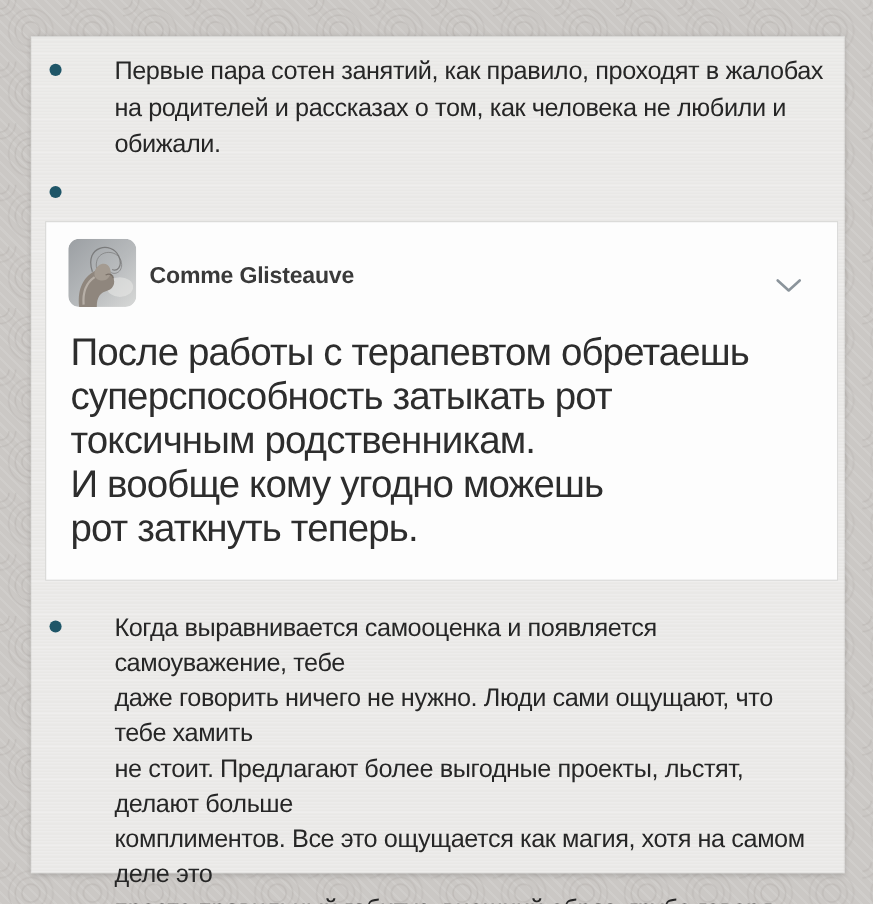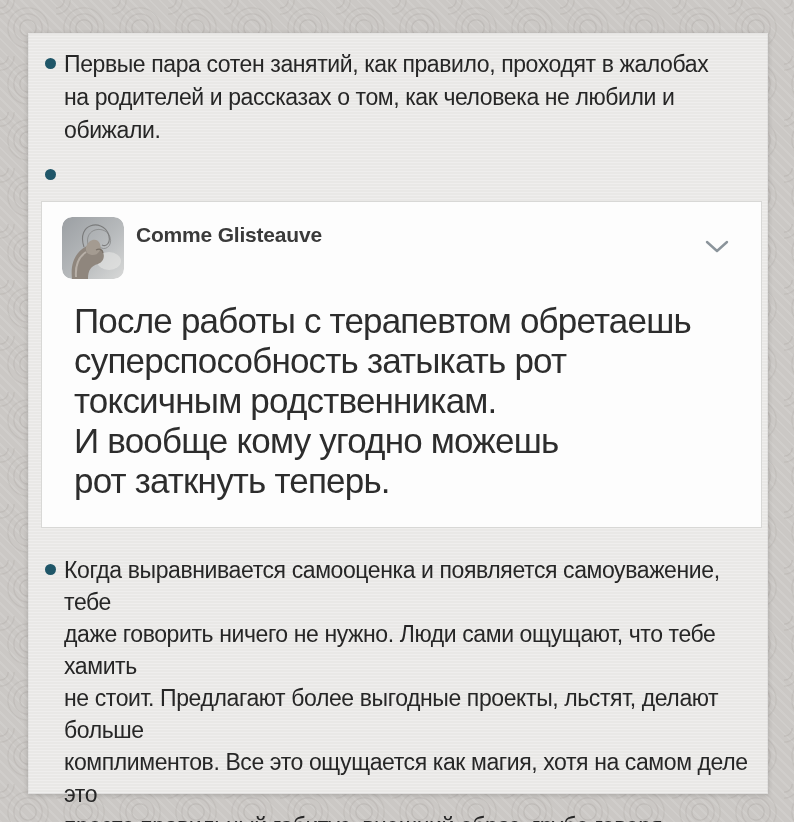--- a/index.html
+++ b/index.html
@@ -27,41 +27,42 @@
   .bullet-item{display:flex;align-items:flex-start;}
   .bullet-item + .bullet-item{margin-top:12px;}
   .bullet-dot{
     flex:0 0 auto;width:11px;height:11px;border-radius:50%;
     background:var(--bullet,#1f5668);margin:10px 8px 0 0;
   }
   .bullet-text{
     white-space:pre-line;
     font-size:23px;line-height:33px;letter-spacing:-0.4px;
     color:var(--text,#262626);
+    margin-left:40px;
   }
   .quote-card{
     margin:21px -11px 0 -4px;
     box-sizing:border-box;
     background:var(--quote,#fdfdfd);
     border:1px solid #d8d8d6;
     padding:15px 20px 26px 20px;
   }
-  .quote-header{display:flex;align-items:flex-start;}
+  .quote-header{display:flex;align-items:center;}
   .avatar{flex:0 0 auto;width:62px;height:62px;border-radius:10px;overflow:hidden;display:block;}
   .author-name{
     margin:6px 0 0 12px;
     font-size:21px;font-weight:bold;color:#3a3a3a;letter-spacing:-0.2px;
   }
   .collapse-btn{
     margin-left:auto;margin-top:23px;margin-right:12px;
     background:none;border:none;padding:0;cursor:pointer;line-height:0;
   }
   .quote-text{
     white-space:pre-line;
-    margin-top:22px;margin-left:12px;
+    margin-top:22px;margin-left:2px;
     font-size:35px;line-height:40px;letter-spacing:-0.8px;
     color:#2d2d2d;
   }
   .bottom-note{margin-top:26px;}
   .bottom-note .bullet-text{line-height:32px;}
 </style>
 </head>
 <body>
 
 <div class="stage">

